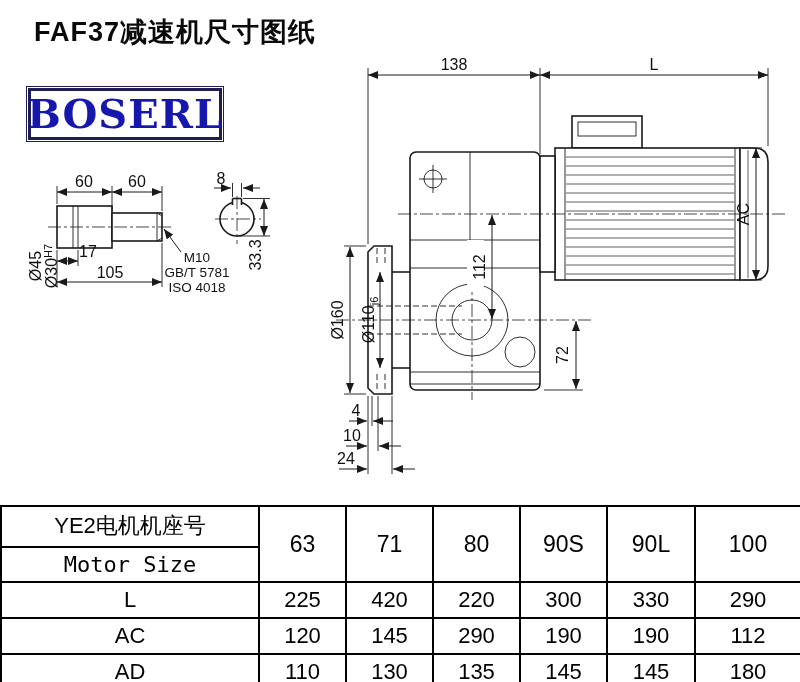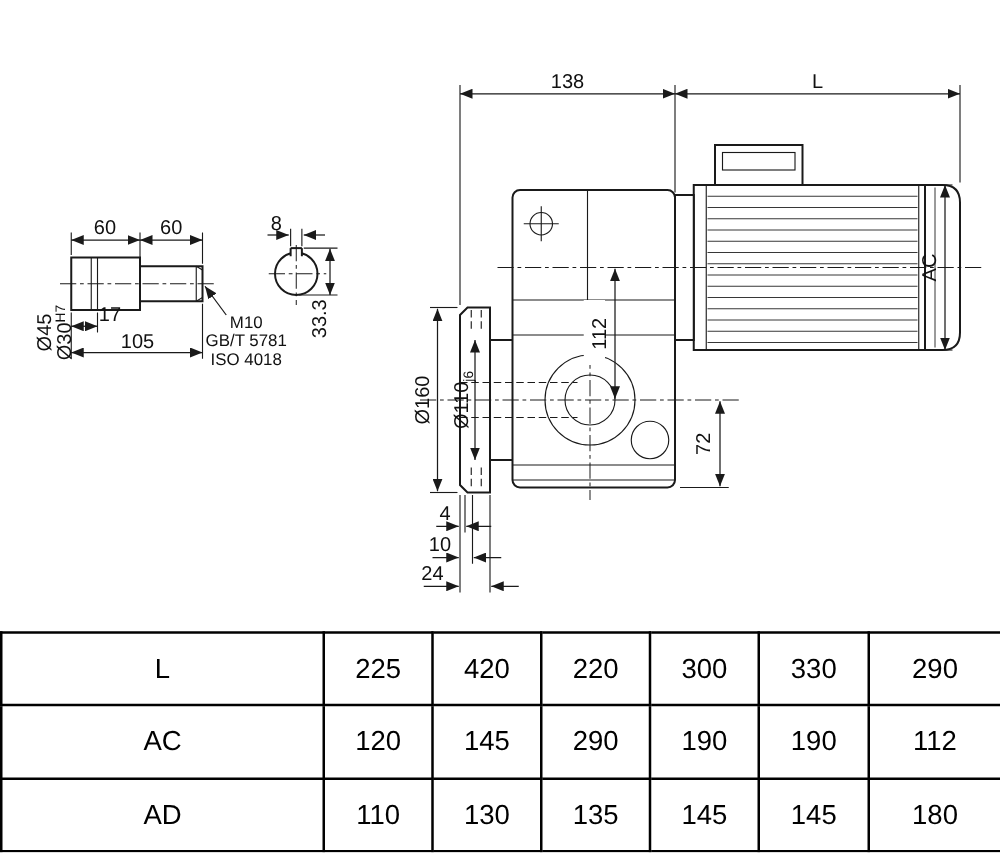--- a/index.html
+++ b/index.html
@@ -36,21 +36,25 @@
   tr.hdr td { font-size:23px; }
   tr.row { height:36px; }
   .cellcn { padding:4px 0 5px; border-bottom:2px solid #000; font-size:22px; }
   .cellen { padding:4px 0 4px; font-size:22px; font-family:"DejaVu Sans Mono", monospace; }
 </style>
 </head>
 <body>
 
 <div class="page">
 
-
+  <div class="title">FAF37减速机尺寸图纸</div>
+
+  <div class="logo">
+    <span>BOSERL</span>
+  </div>
 
   <svg class="drawing" width="800" height="505" viewBox="0 0 800 505">
     <defs>
       <marker id="ah" orient="auto-start-reverse" markerUnits="userSpaceOnUse" markerWidth="11" markerHeight="8" refX="10" refY="4">
         <path d="M0,0 L10,4 L0,8 Z" fill="#1a1a1a"></path>
       </marker>
     </defs>
 
     <g>
       <rect x="57" y="206" width="55" height="42" class="ol"></rect>
@@ -206,20 +210,32 @@
     <colgroup>
       <col style="width:258px">
         <col style="width:87px">
         <col style="width:87px">
       <col style="width:87px">
         <col style="width:87px">
         <col style="width:88px">
       <col style="width:106px">
     </colgroup>
     <tbody>
+        <tr class="hdr">
+      <td>
+        <div class="cellcn">YE2电机机座号</div>
+        <div class="cellen">Motor Size</div>
+      </td>
+      <td>63</td>
+      <td>71</td>
+      <td>80</td>
+      <td>90S</td>
+      <td>90L</td>
+      <td>100</td>
+    </tr>
     <tr class="row">
       <td>L</td>
       <td>225</td>
       <td>420</td>
       <td>220</td>
       <td>300</td>
       <td>330</td>
       <td>290</td>
     </tr>
     <tr class="row">

